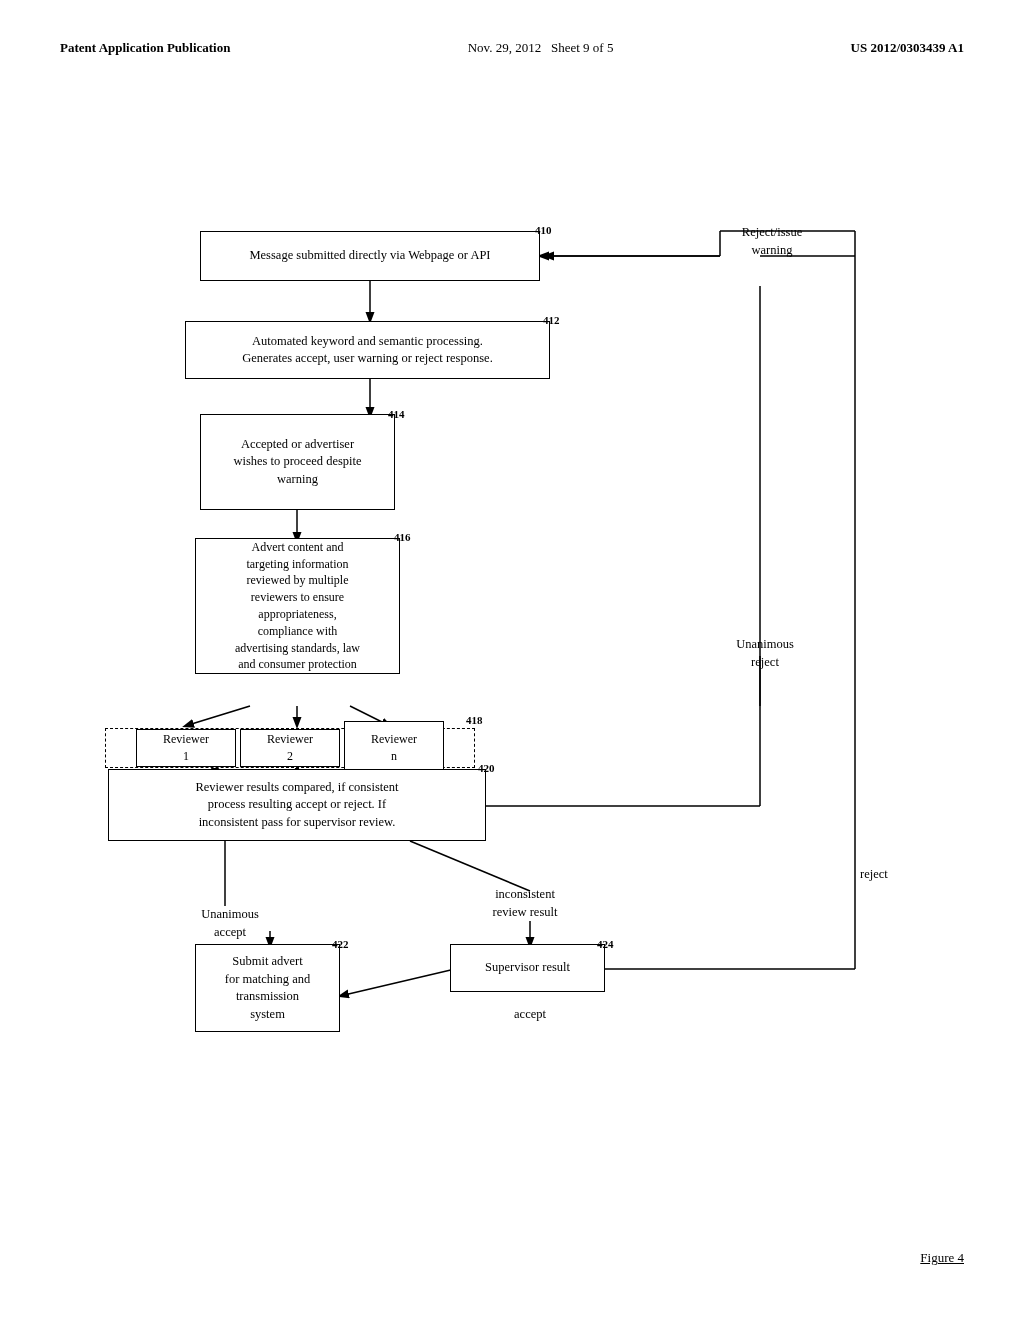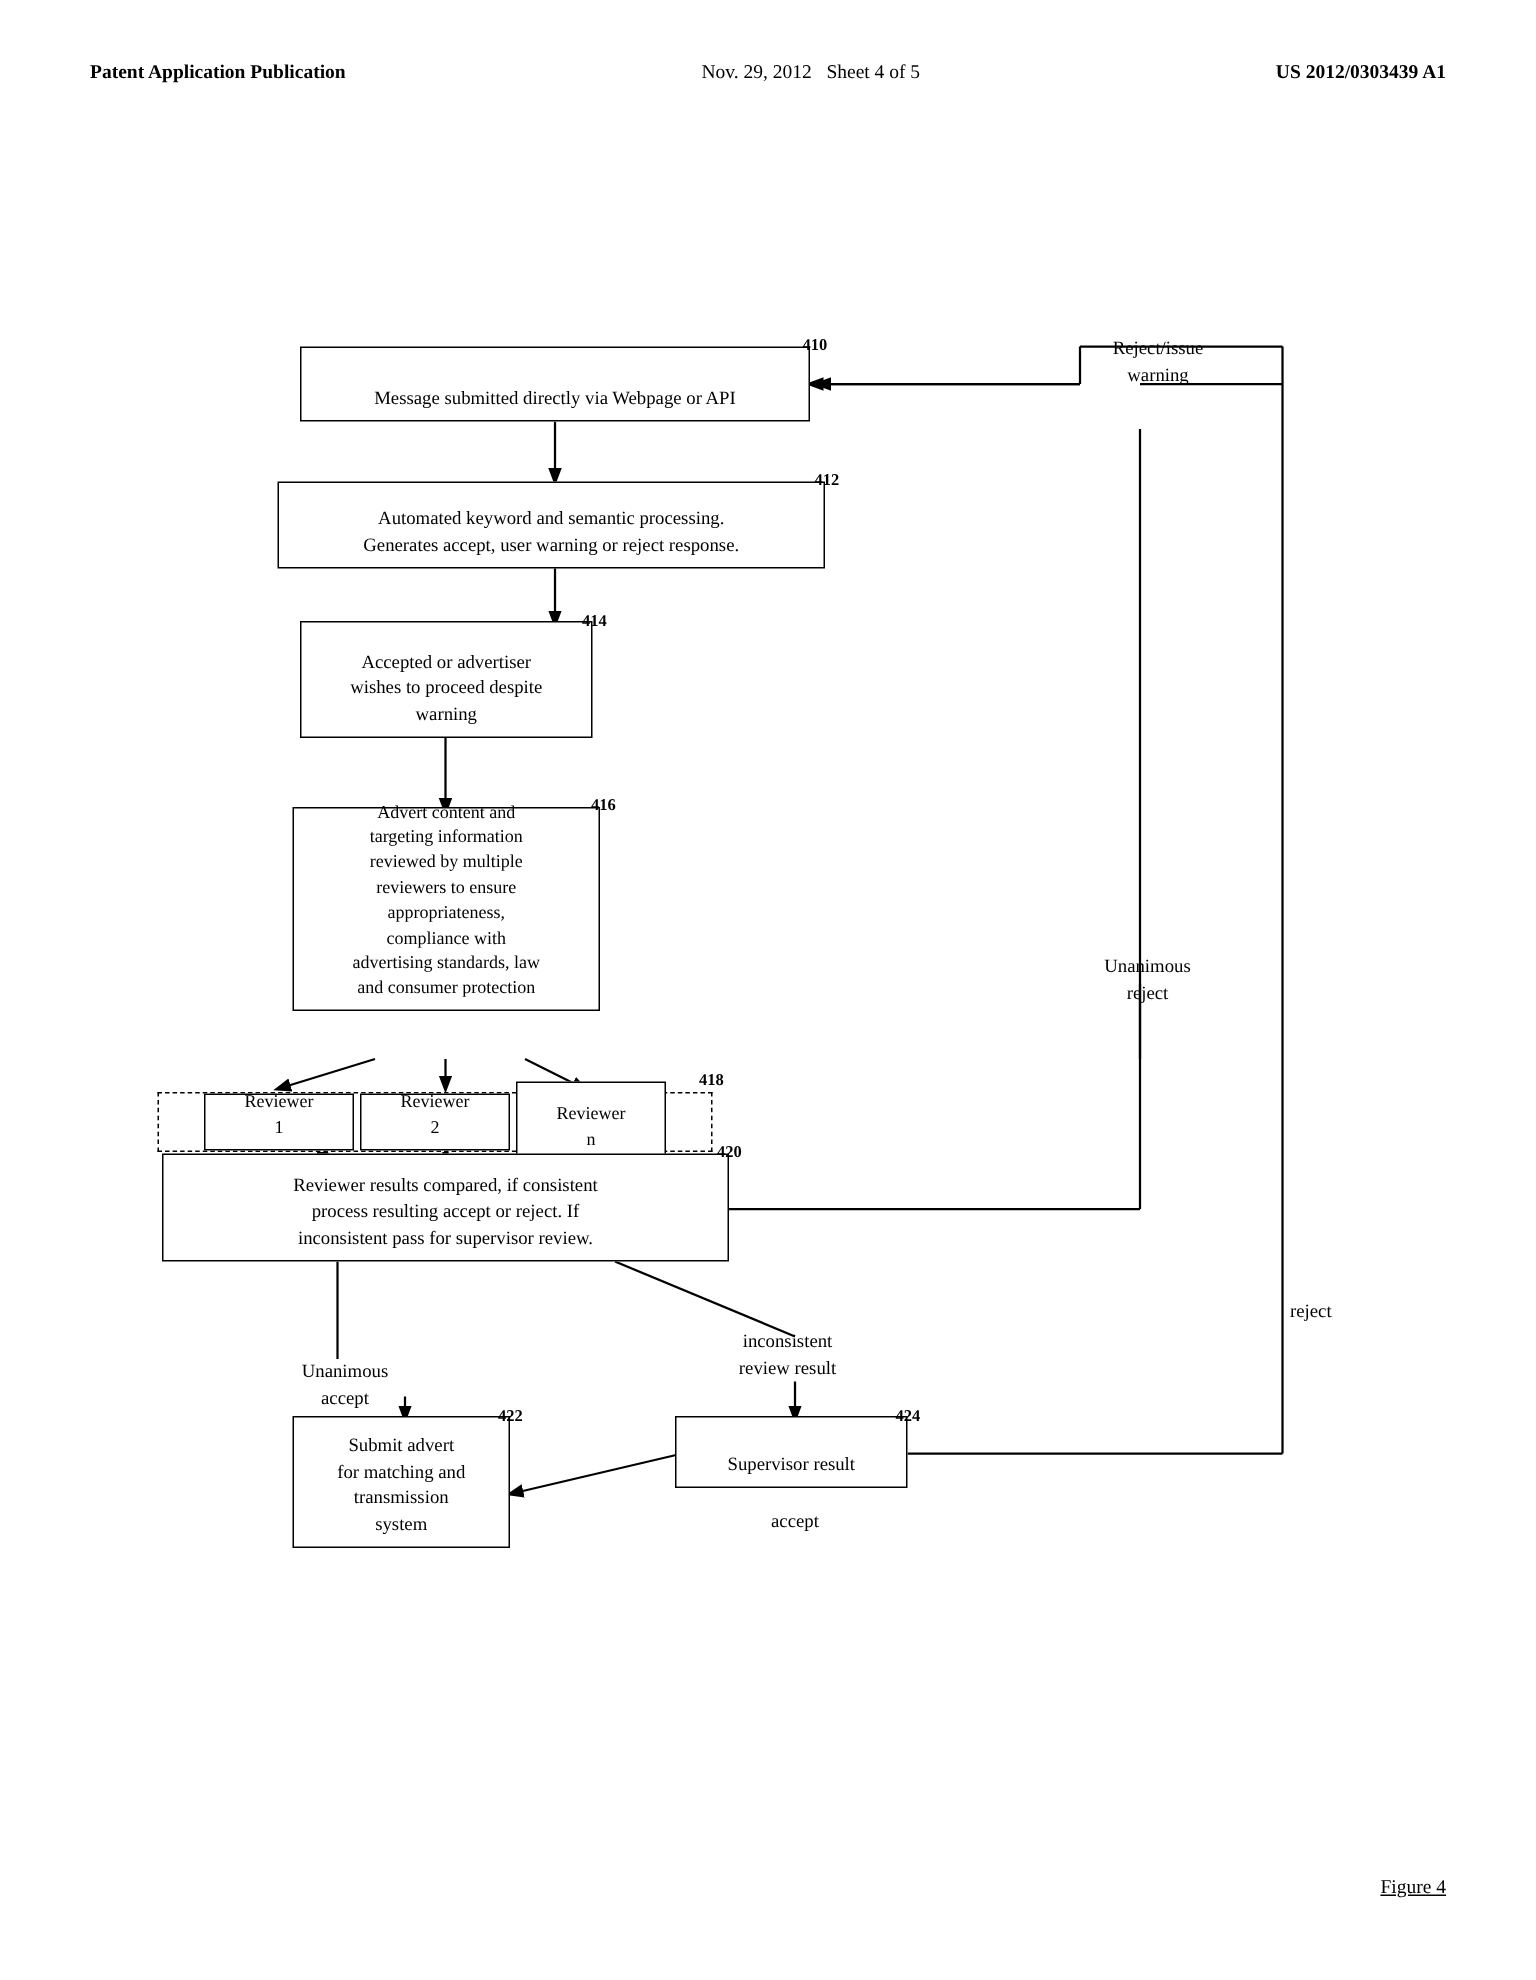--- a/index.html
+++ b/index.html
@@ -44,21 +44,21 @@
 
     
     .flow-box {
       position: absolute;
       border: 1.5px solid #000;
       background: #fff;
       text-align: center;
       font-size: 12.5px;
       line-height: 1.4;
       display: flex;
-      align-items: flex-end;
+      align-items: center;
       justify-content: center;
       padding: 6px 22px;
     }
 
     .flow-box-dashed {
       position: absolute;
       border: 1.5px dashed #000;
       background: #fff;
       text-align: center;
       font-size: 12.5px;
@@ -101,21 +101,21 @@
       margin-left: 44px;
     }
   </style>
 </head>
 <body>
 
 <div class="page-header">
   <div class="header-left">Patent Application Publication</div>
   <div class="header-center">
     <span>Nov. 29, 2012</span>&nbsp;&nbsp;
-    <span>Sheet 4 of 5</span>
+    <span>Sheet 9 of 5</span>
   </div>
   <div class="header-right">US 2012/0303439 A1</div>
 </div>
 
 <div class="diagram-container">
 
   <svg class="flow-svg" xmlns="http://www.w3.org/2000/svg">
     <defs>
       <marker id="arrow" markerWidth="8" markerHeight="8" refX="6" refY="3" orient="auto">
         <path d="M0,0 L0,6 L8,3 z" fill="#000"></path>
@@ -179,21 +179,21 @@
   <div class="flow-box" style="left:200px; top:155px; width:340px; height:50px;">
     <span>Message submitted directly via Webpage or API</span>
   </div>
   <span class="node-number" style="left:535px; top:148px; font-size:11px;">410</span>
 
   <div class="flow-box" style="left:185px; top:245px; width:365px; height:58px; font-size:12.5px;">
     <span style="text-align:center;">Automated keyword and semantic processing.<br>Generates accept, user warning or reject response.</span>
   </div>
   <span class="node-number" style="left:543px; top:238px;">412</span>
 
-  <div class="flow-box" style="left:200px; top:338px; width:195px; height:78px; font-size:12.5px;">
+  <div class="flow-box" style="left:200px; top:338px; width:195px; height:96px; font-size:12.5px;">
     <span style="text-align:center;">Accepted or advertiser<br>wishes to proceed despite<br>warning</span>
   </div>
   <span class="node-number" style="left:388px; top:332px;">414</span>
 
   <div class="flow-box" style="left:195px; top:462px; width:205px; height:136px; font-size:12px;">
     <span style="text-align:center;">Advert content and<br>targeting information<br>reviewed by multiple<br>reviewers to ensure<br>appropriateness,<br>compliance with<br>advertising standards, law<br>and consumer protection</span>
   </div>
   <span class="node-number" style="left:394px; top:455px;">416</span>
 
   <div class="flow-box-dashed" style="left:105px; top:652px; width:370px; height:40px; padding:0;">

